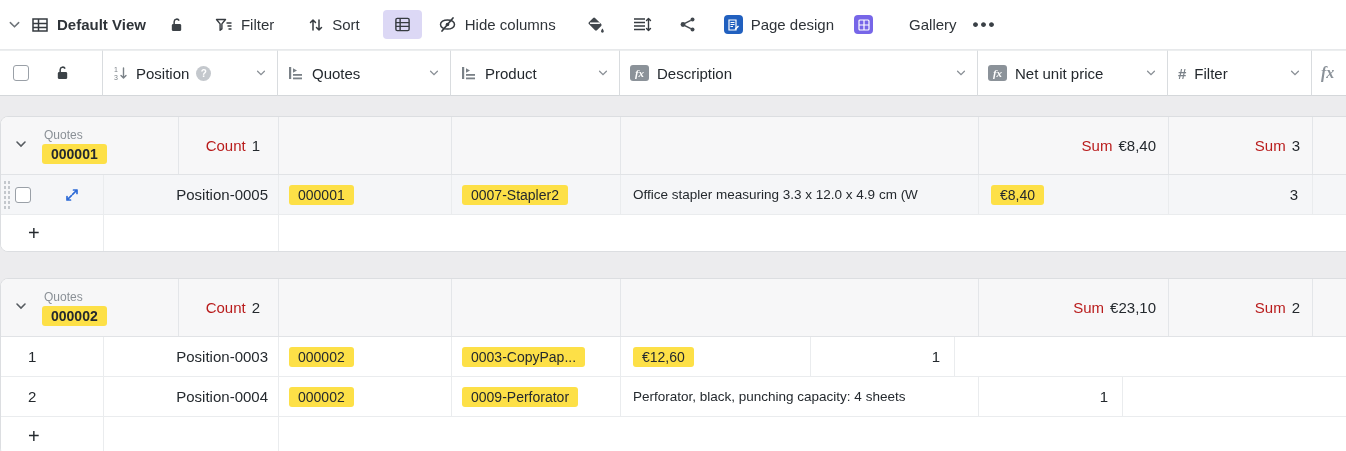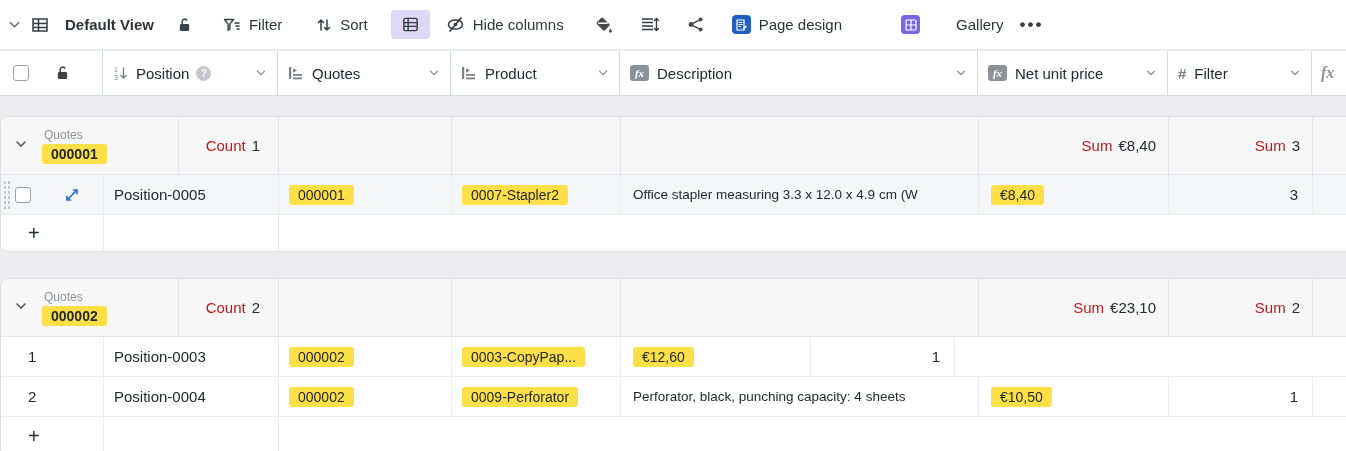--- a/index.html
+++ b/index.html
@@ -16,21 +16,21 @@
   .toolbar {
     height: 50px; background: #fff;
     border-bottom: 1px solid #e7e9eb;
     display: flex; align-items: center;
     padding-left: 8px;
     font-size: 15px; color: #2f3439;
     white-space: nowrap;
   }
   .tb-item { display: flex; align-items: center; gap: 8px; cursor: pointer; }
   .tb-label { color: #2f3439; }
-  .tb-strong { font-weight: 600; margin-left: 8px; }
+  .tb-strong { font-weight: 600; }
   .pill {
     background: #dcd8f5; border-radius: 4px;
     padding: 6px 11px; display: flex; align-items: center; gap: 8px;
   }
   .badge {
     width: 19px; height: 19px; border-radius: 4px;
     display: flex; align-items: center; justify-content: center;
   }
   .badge-blue { background: #2160bf; }
   .badge-purple { background: #7766e8; }
@@ -128,21 +128,21 @@
   
   .addrow { display: flex; height: 36px; background: #fff; }
   .addrow .ac { border-right: 1px solid #eaecee; display: flex; align-items: center; }
   .plus {
     padding-left: 27px; font-size: 20px; color: #24292e;
     font-weight: 400; line-height: 1; cursor: pointer;
   }
   .addrow-last { height: 38px; }
   
   .w-rowhead { width: 103px; flex: 0 0 103px; }
-  .w-position { width: 175px; flex: 0 0 175px; }
+  .w-position { width: 175px; flex: 0 0 175px; justify-content: flex-end; }
   .w-quotes { width: 173px; flex: 0 0 173px; }
   .w-product { width: 169px; flex: 0 0 169px; }
   .w-desc { width: 358px; flex: 0 0 358px; }
   .w-price { width: 190px; flex: 0 0 190px; }
   .w-amount { width: 144px; flex: 0 0 144px; }
   .w-fx { width: 48px; flex: 0 0 48px; border-right: none !important; }
   .w-gfirst { width: 178px; flex: 0 0 178px; }
   .w-gcount { width: 100px; flex: 0 0 100px; padding-right: 18px; }
   .pr12 { padding-right: 12px; }
 </style>
@@ -221,21 +221,21 @@
     <span class="tb-item" style="margin-left:27px;">
       <span class="badge badge-blue">
         <svg width="11" height="12" viewBox="0 0 11 12">
             <path d="M1 1h7v10H1z" fill="none" stroke="#fff" stroke-width="1.2"></path>
             <path d="M2.5 3.5h4 M2.5 5.5h4 M2.5 7.5h2.5" stroke="#fff" stroke-width="1"></path>
             <path d="M7 9.5l3-3 1 1-3 3-1.3.3z" fill="#fff"></path>
           </svg>
       </span>
       <span class="tb-label">Page design</span>
     </span>
-    <span class="tb-item" style="margin-left:59px;gap:36px;">
+    <span class="tb-item" style="margin-left:20px;gap:36px;">
       <span class="badge badge-purple">
         <svg width="12" height="12" viewBox="0 0 12 12">
             <rect x="1" y="1" width="10" height="10" rx="1" fill="none" stroke="#fff" stroke-width="1.2"></rect>
             <path d="M1 6h10 M6 1v10" stroke="#fff" stroke-width="1.2"></path>
           </svg>
       </span>
       <span class="tb-label">Gallery</span>
     </span>
     <span class="tb-item dots" style="margin-left:16px;">•••</span>
   </div>
@@ -439,23 +439,20 @@
         <span>2</span>
       </div>
       <div class="rc w-position">Position-0004</div>
       <div class="rc w-quotes">
           <span class="chip">000002</span>
         </div>
       <div class="rc w-product">
           <span class="chip">0009-Perforator</span>
         </div>
       <div class="rc rc-desc w-desc">Perforator, black, punching capacity: 4 sheets</div>
-      <div class="rc w-price" style="padding-left:12px;">
-          <span class="chip">€10,50</span>
-        </div>
       <div class="rc rc-num w-amount">1</div>
       <div class="rc w-fx"></div>
     </div>
 
     <div class="addrow addrow-last">
       <div class="ac w-rowhead">
           <span class="plus">+</span>
         </div>
       <div class="ac w-position"></div>
       <div class="ac" style="flex:1; border-right:none;"></div>

